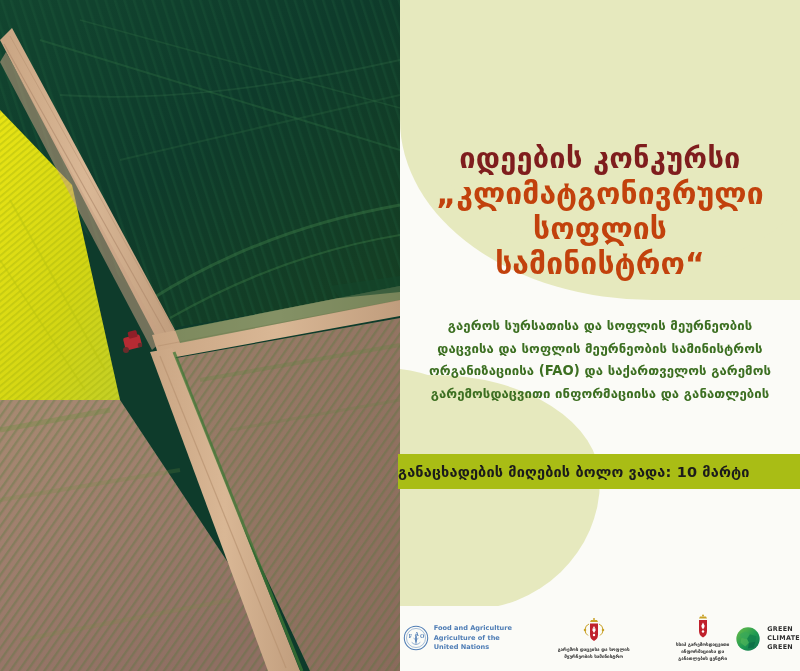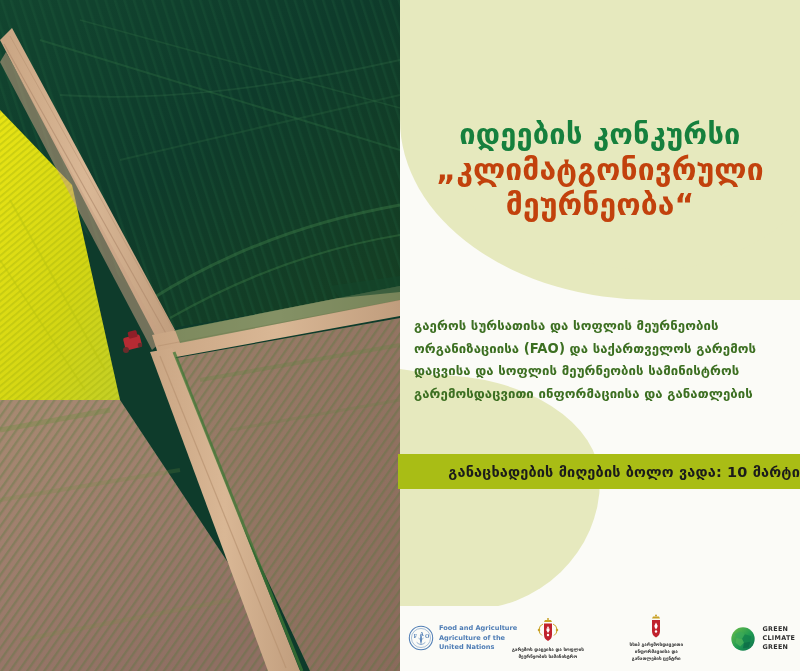--- a/index.html
+++ b/index.html
@@ -76,56 +76,57 @@
     position: absolute;
     left: 8px; top: 118px;
     width: 384px;
     text-align: center;
     line-height: 1.17;
   }
   .headline .l1 {
     display: block;
     font-size: 29px;
     font-weight: 700;
-    color: #15803d;
+    color: #7f1d1d;
     letter-spacing: 0.2px;
+    margin-top: 24px;
   }
   .headline .l2,
   .headline .l3,
   .headline .l4 {
     display: block;
     font-size: 30px;
     font-weight: 700;
     color: #c2410c;
     letter-spacing: 0.1px;
   }
 
   
   .body-text {
     position: absolute;
     left: 14px; top: 315px;
     width: 372px;
-    text-align: left;
+    text-align: center;
     font-size: 13.2px;
     font-weight: 700;
     color: #3c6f21;
     line-height: 1.72;
     letter-spacing: 0.05px;
   }
   .body-text span { display: block; }
 
   
   .deadline-bar {
     position: absolute;
     left: 398px; top: 454px;
     width: 402px; height: 35px;
     background: #a9bd15;
     display: flex;
     align-items: center;
-    justify-content: flex-end;
+    justify-content: flex-start;
   }
   .deadline-bar .txt {
     font-size: 14.5px;
     font-weight: 700;
     color: #1b1b1b;
     letter-spacing: 0.15px;
     white-space: nowrap;
   }
 
   
@@ -133,21 +134,21 @@
     position: absolute;
     left: 400px; top: 606px;
     width: 400px; height: 65px;
     background: #fbfbf7;
     display: flex;
     align-items: center;
   }
   .logo {
     display: flex;
     align-items: center;
-    justify-content: flex-start;
+    justify-content: flex-end;
   }
   .logo-fao      { width: 104px; margin-left: 8px; }
   .logo-ministry { width: 120px; }
   .logo-center   { width: 102px; }
   .logo-gcf      { width: 72px; }
 
   .fao-wrap { display: flex; align-items: center; gap: 5px; }
   .fao-text {
     font-size: 6.6px;
     font-weight: 700;
@@ -288,27 +289,28 @@
     <div class="blob-top2"></div>
     <div class="blob-top"></div>
     <div class="blob-bottom2"></div>
     <div class="blob-bottom"></div>
 
     <div class="panel-inner">
 
       <div class="headline">
         <span class="l1">იდეების კონკურსი</span>
         <span class="l2">„კლიმატგონივრული</span>
-        <span class="l4">მეურნეობა“</span>
+        <span class="l3">სოფლის</span>
+        <span class="l4">სამინისტრო“</span>
       </div>
 
       <div class="body-text">
         <span>გაეროს სურსათისა და სოფლის მეურნეობის</span>
+        <span>დაცვისა და სოფლის მეურნეობის სამინისტროს</span>
         <span>ორგანიზაციისა (FAO)  და საქართველოს გარემოს</span>
-        <span>დაცვისა და სოფლის მეურნეობის სამინისტროს</span>
         <span>გარემოსდაცვითი ინფორმაციისა და განათლების</span>
       </div>
     </div>
   </div>
 
   <div class="deadline-bar">
     <span class="txt">განაცხადების მიღების ბოლო ვადა: 10 მარტი</span>
   </div>
 
   <div class="logos">

